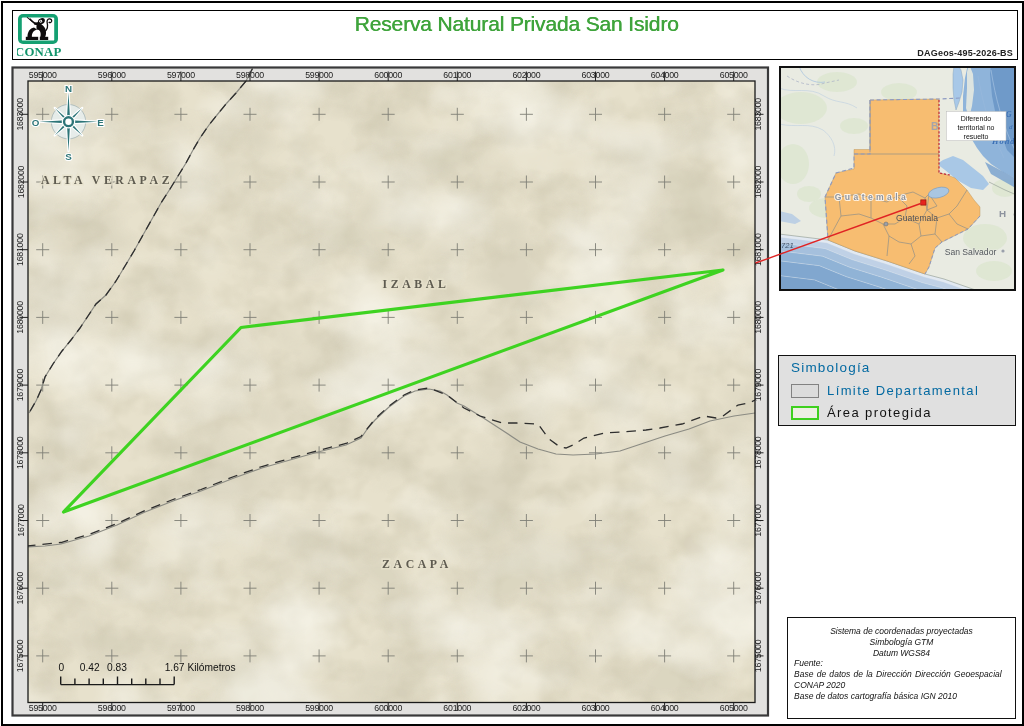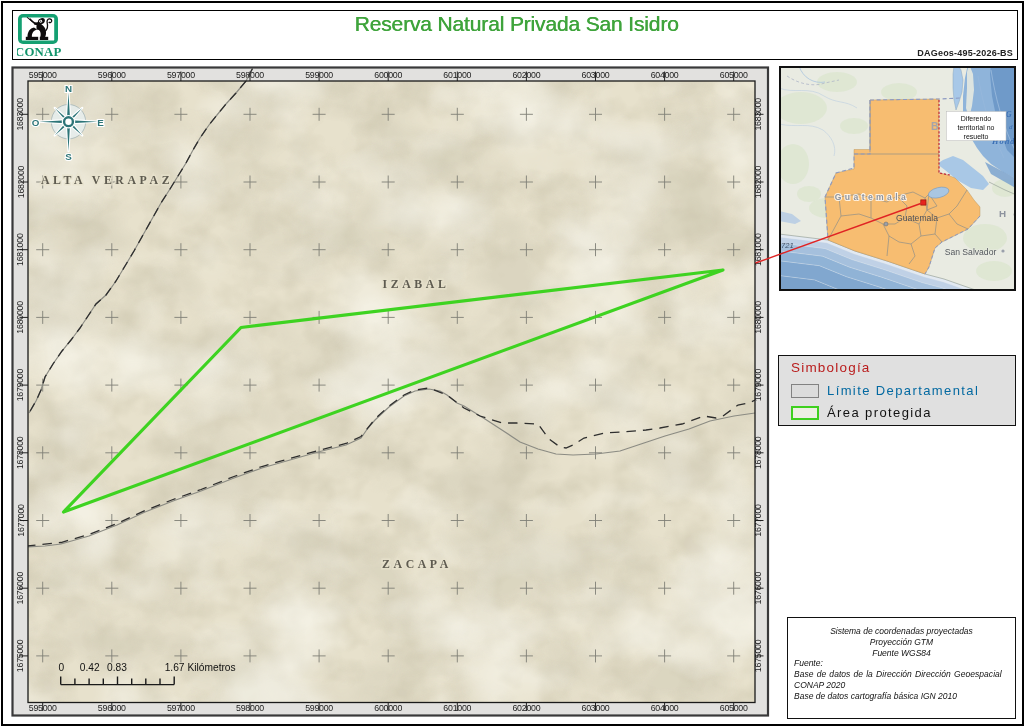--- a/index.html
+++ b/index.html
@@ -3,21 +3,21 @@
 <style>
 html,body{margin:0;padding:0;background:#fff;}
 #page{position:relative;width:1024px;height:726px;background:#fff;overflow:hidden;
   font-family:"Liberation Sans",sans-serif;}
 #pborder{position:absolute;left:1px;top:1px;width:1019px;height:721px;border:2px solid #000;border-bottom-width:3px;}
 #header{position:absolute;left:12px;top:10px;width:1004px;height:48px;border:1.5px solid #000;background:#fff;}
 #title{position:absolute;left:0;top:1px;width:1007px;text-align:center;
   font-size:21px;font-weight:normal;color:#3fa43c;letter-spacing:-0.15px;text-shadow:0.5px 0 0 #3fa43c;}
 #dageos{position:absolute;right:4px;bottom:1px;font-size:9px;color:#222;letter-spacing:0.2px;font-weight:bold;}
 #legend{position:absolute;left:778px;top:355px;width:236px;height:69px;background:#e0e0e0;border:1.6px solid #111;}
-#legend .t{position:absolute;left:12px;top:4px;font-size:13.5px;color:#b91c1c;letter-spacing:1.2px;}
+#legend .t{position:absolute;left:12px;top:4px;font-size:13.5px;color:#0369a1;letter-spacing:1.2px;}
 #legend .sw1{position:absolute;left:12px;top:28px;width:26px;height:12px;background:#dcdcdc;border:1px solid #828282;}
 #legend .sw2{position:absolute;left:12px;top:50px;width:24px;height:10px;background:#edefe4;border:2.6px solid #3ed01f;}
 #legend .l1{position:absolute;left:48px;top:27px;font-size:13px;color:#0369a1;letter-spacing:1.4px;}
 #legend .l2{position:absolute;left:48px;top:49px;font-size:13px;color:#111;letter-spacing:1.4px;text-align:center;}
 #meta{position:absolute;left:787px;top:617px;width:227px;height:100px;background:#fff;border:1.5px solid #111;
   font-family:"Liberation Sans",sans-serif;font-weight:normal;font-style:italic;font-size:8.5px;color:#111;}
 #meta div{line-height:10.8px;}
 #meta .c{text-align:center;}
 </style></head>
 <body>
@@ -48,22 +48,22 @@
 <div id="legend">
   <div class="t">Simbología</div>
   <div class="sw1"></div>
       <div class="l1">Límite Departamental</div>
   <div class="sw2"></div>
       <div class="l2">Área protegida</div>
 </div>
 <div id="meta">
   <div style="padding:8px 6px 0 6px">
   <div class="c">Sistema de coordenadas proyectadas</div>
-  <div class="c">Proyección GTM</div>
-  <div class="c">Fuente WGS84</div>
+  <div class="c">Simbología GTM</div>
+  <div class="c">Datum WGS84</div>
   <div>Fuente:</div>
   <div style="white-space:nowrap;word-spacing:0.7px;letter-spacing:0.05px">Base de datos de la Dirección Dirección Geoespacial</div>
   <div>CONAP 2020</div>
   <div>Base de datos cartografía básica IGN 2010</div>
   </div>
 </div>
 <svg id="mainmap" style="position:absolute;left:0;top:0" width="1024" height="726" viewBox="0 0 1024 726">
 <defs>
 <filter id="tex1" x="-2%" y="-2%" width="104%" height="104%">
  <feTurbulence type="fractalNoise" baseFrequency="0.011 0.015" numOctaves="3" seed="7"></feTurbulence>

